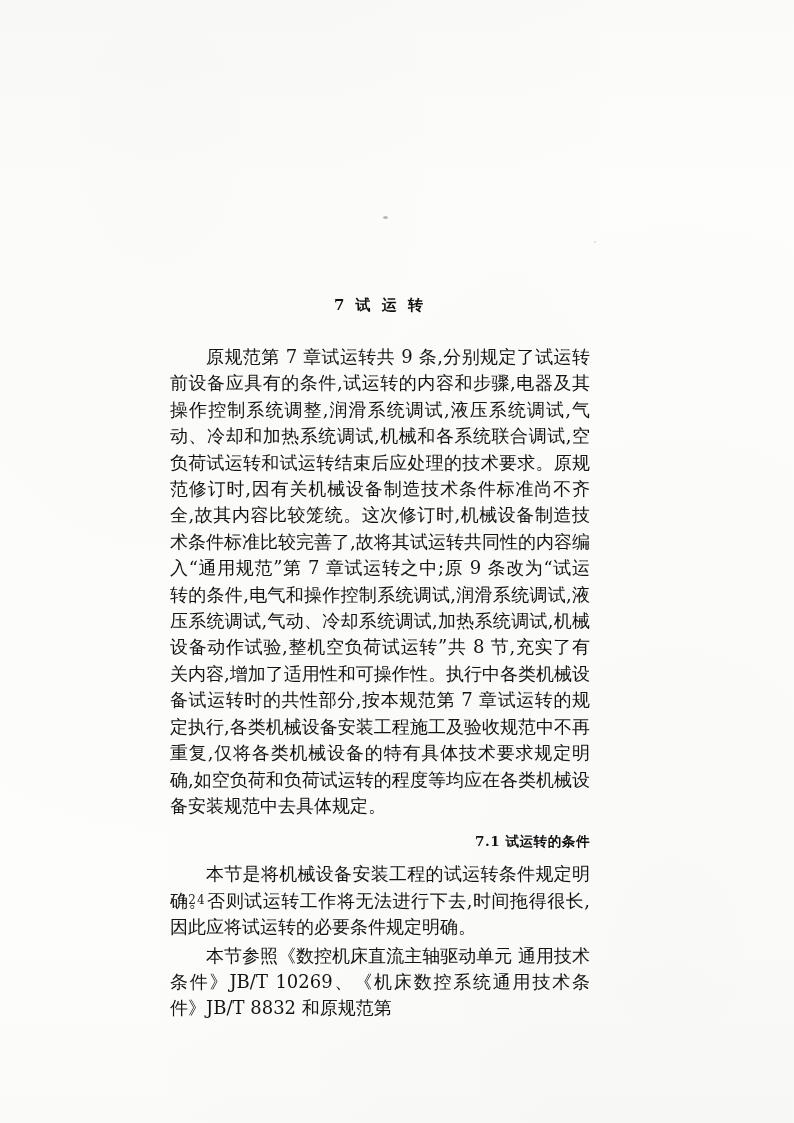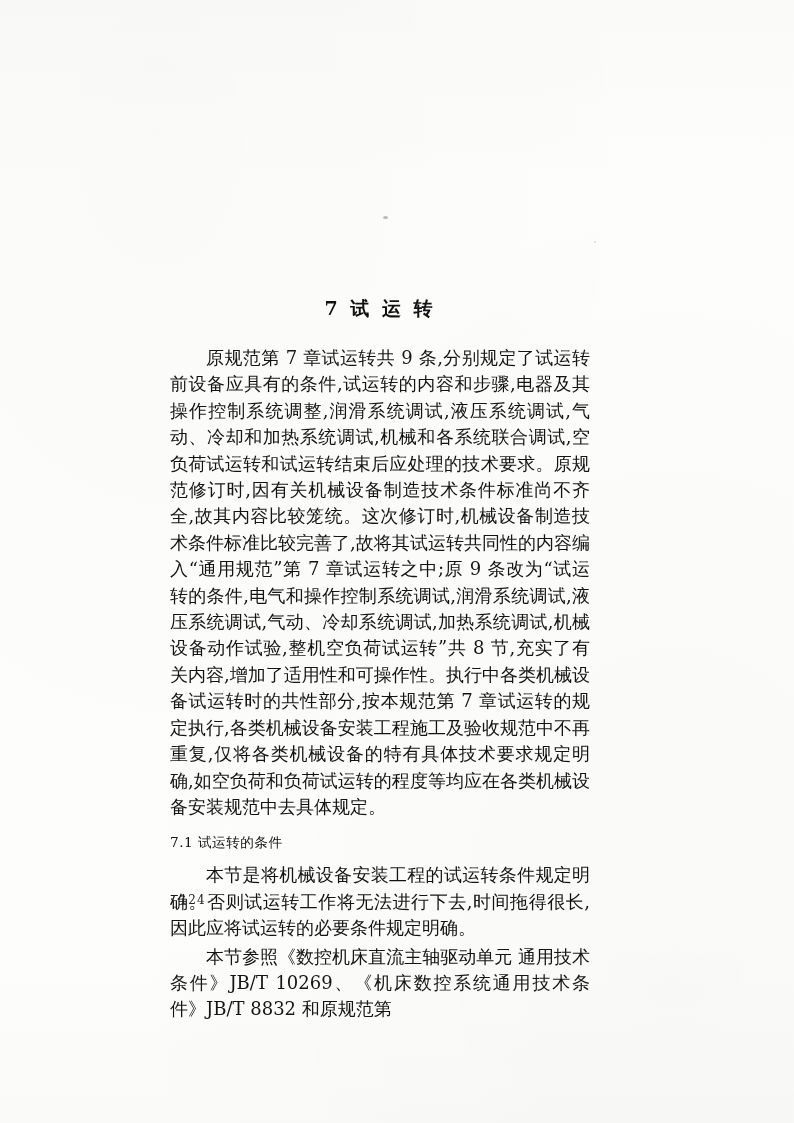--- a/index.html
+++ b/index.html
@@ -36,40 +36,40 @@
   .content {
     position: absolute;
     left: 170px;
     top: 296px;
     width: 420px;
   }
   .chapter-title {
     text-align: center;
     font-family: "DejaVu Serif", "Liberation Serif", serif;
     font-weight: bold;
-    font-size: 19px;
+    font-size: 15px;
     letter-spacing: 3px;
-    margin: 0 0 23px 0;
+    margin: 0 0 29px 0;
     color: #111;
   }
   p.body-text {
     font-family: "DejaVu Serif", "Liberation Serif", serif;
     font-size: 18px;
     line-height: 26.4px;
     text-align: justify;
     text-justify: inter-ideograph;
     margin: 0 0 2px 0;
     color: #141414;
     text-indent: 2em;
   }
   h2.section-heading {
     font-family: "DejaVu Serif", "Liberation Serif", serif;
     font-size: 13.6px;
-    font-weight: normal;
-    text-align: left;
+    font-weight: bold;
+    text-align: right;
     margin: 14px 0 10px 0;
     color: #111;
     letter-spacing: 0.5px;
   }
   .page-number {
     position: absolute;
     left: 170px;
     width: 420px;
     top: 893px;
     text-align: left;

